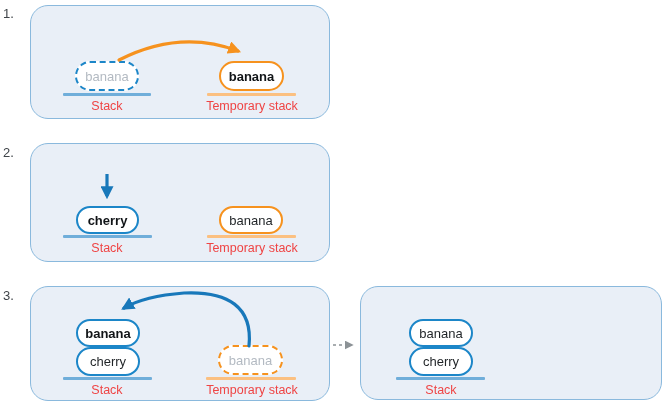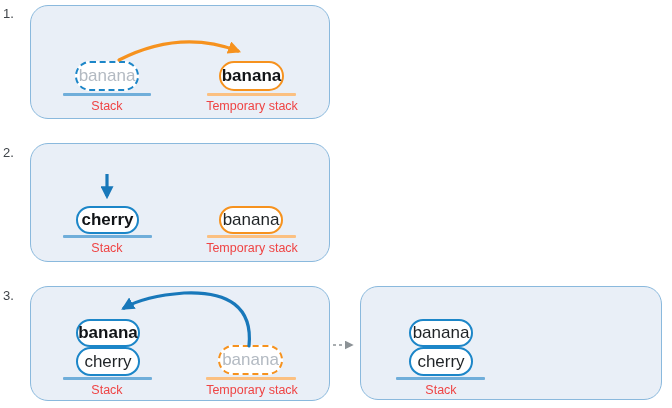--- a/index.html
+++ b/index.html
@@ -11,21 +11,21 @@
   .panel{
     position:absolute;background:#e9eff7;border:1.5px solid #8ab9dd;
     border-radius:18px;box-sizing:border-box;
   }
   .step-num{
     position:absolute;left:3px;font-size:13px;color:#3f4449;width:22px;
   }
   .item-box{
     position:absolute;box-sizing:border-box;background:#ffffff;
     display:flex;align-items:center;justify-content:center;
-    font-size:17px;color:#1f2326;border-radius:15px;
+    font-size:13px;color:#1f2326;border-radius:15px;
   }
   .b-blue{border:2px solid #1c86c8;}
   .b-orange{border:2px solid #f6921e;}
   .b-blue-dashed{border:2px dashed #1c86c8;}
   .b-orange-dashed{border:2px dashed #f6921e;}
   .bold{font-weight:700;color:#111417;}
   .ghost{color:#b3bac2;}
   .baseline{position:absolute;height:3px;border-radius:1px;}
   .base-blue{background:#70aeda;}
   .base-orange{background:#fbc081;}

